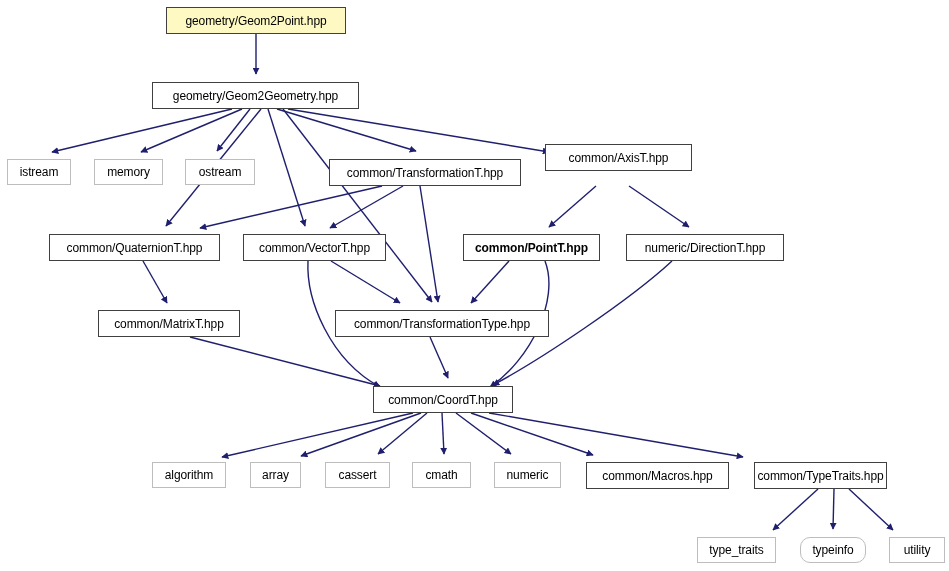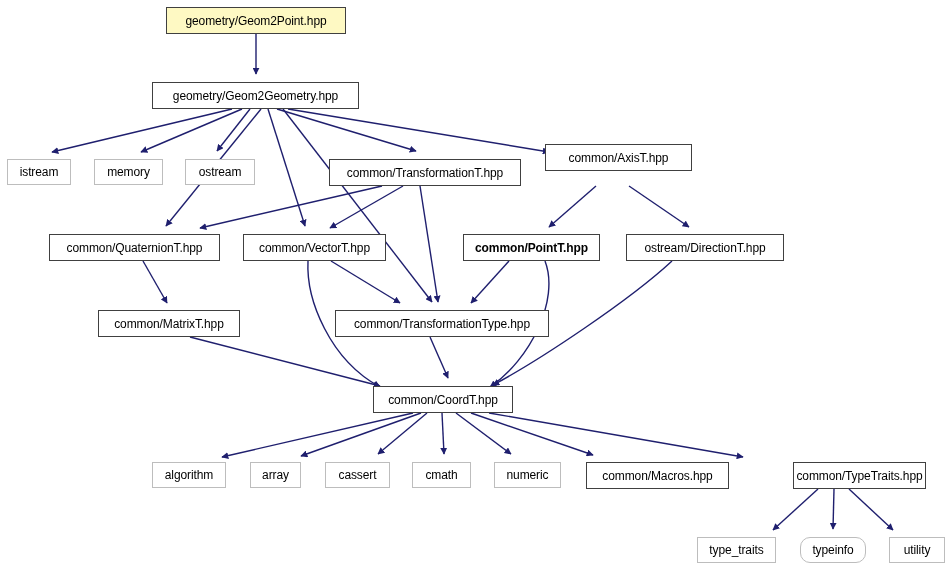--- a/index.html
+++ b/index.html
@@ -95,28 +95,28 @@
       <div class="node root" style="left: 166px; top: 7px; width: 180px; height: 27px;">geometry/Geom2Point.hpp</div>
       <div class="node project" style="left: 152px; top: 82px; width: 207px; height: 27px;">geometry/Geom2Geometry.hpp</div>
       <div class="node system" style="left: 7px; top: 159px; width: 64px; height: 26px;">istream</div>
       <div class="node system" style="left: 94px; top: 159px; width: 69px; height: 26px;">memory</div>
       <div class="node system" style="left: 185px; top: 159px; width: 70px; height: 26px;">ostream</div>
       <div class="node project" style="left: 329px; top: 159px; width: 192px; height: 27px;">common/TransformationT.hpp</div>
       <div class="node project" style="left: 545px; top: 144px; width: 147px; height: 27px;">common/AxisT.hpp</div>
       <div class="node project" style="left: 49px; top: 234px; width: 171px; height: 27px;">common/QuaternionT.hpp</div>
       <div class="node project" style="left: 243px; top: 234px; width: 143px; height: 27px;">common/VectorT.hpp</div>
       <div class="node project" style="left: 463px; top: 234px; width: 137px; height: 27px; font-weight: bold;">common/PointT.hpp</div>
-      <div class="node project" style="left: 626px; top: 234px; width: 158px; height: 27px;">ostream/DirectionT.hpp</div>
+      <div class="node project" style="left: 626px; top: 234px; width: 158px; height: 27px;">numeric/DirectionT.hpp</div>
       <div class="node project" style="left: 98px; top: 310px; width: 142px; height: 27px;">common/MatrixT.hpp</div>
       <div class="node project" style="left: 335px; top: 310px; width: 214px; height: 27px;">common/TransformationType.hpp</div>
       <div class="node project" style="left: 373px; top: 386px; width: 140px; height: 27px;">common/CoordT.hpp</div>
       <div class="node system" style="left: 152px; top: 462px; width: 74px; height: 26px;">algorithm</div>
       <div class="node system" style="left: 250px; top: 462px; width: 51px; height: 26px;">array</div>
       <div class="node system" style="left: 325px; top: 462px; width: 65px; height: 26px;">cassert</div>
       <div class="node system" style="left: 412px; top: 462px; width: 59px; height: 26px;">cmath</div>
       <div class="node system" style="left: 494px; top: 462px; width: 67px; height: 26px;">numeric</div>
       <div class="node project" style="left: 586px; top: 462px; width: 143px; height: 27px;">common/Macros.hpp</div>
-      <div class="node project" style="left: 754px; top: 462px; width: 133px; height: 27px; margin-left: 39px;">common/TypeTraits.hpp</div>
+      <div class="node project" style="left: 754px; top: 462px; width: 133px; height: 27px;">common/TypeTraits.hpp</div>
       <div class="node system" style="left: 697px; top: 537px; width: 79px; height: 26px;">type_traits</div>
       <div class="node system" style="left: 800px; top: 537px; width: 66px; height: 26px; border-radius: 10px;">typeinfo</div>
       <div class="node system" style="left: 889px; top: 537px; width: 56px; height: 26px;">utility</div>
     </div>
 </div>
 
 </body></html>

